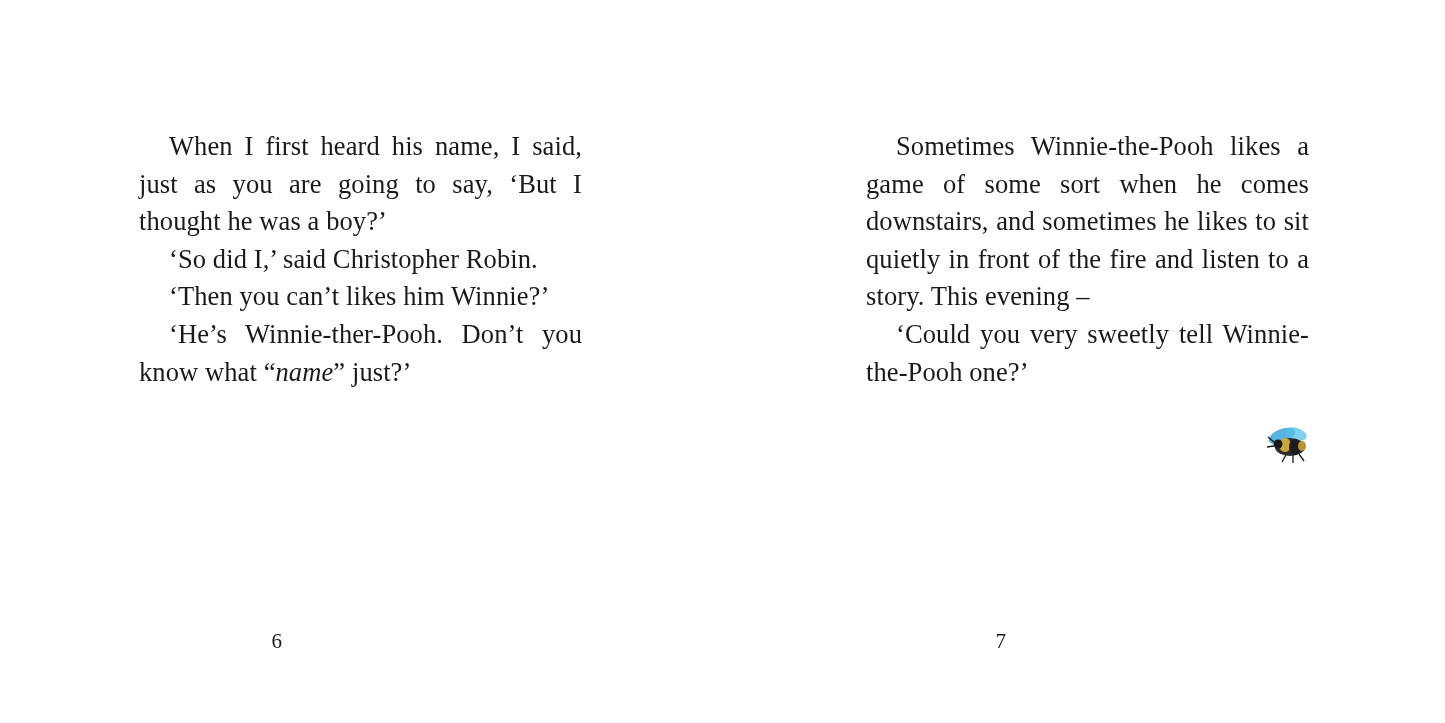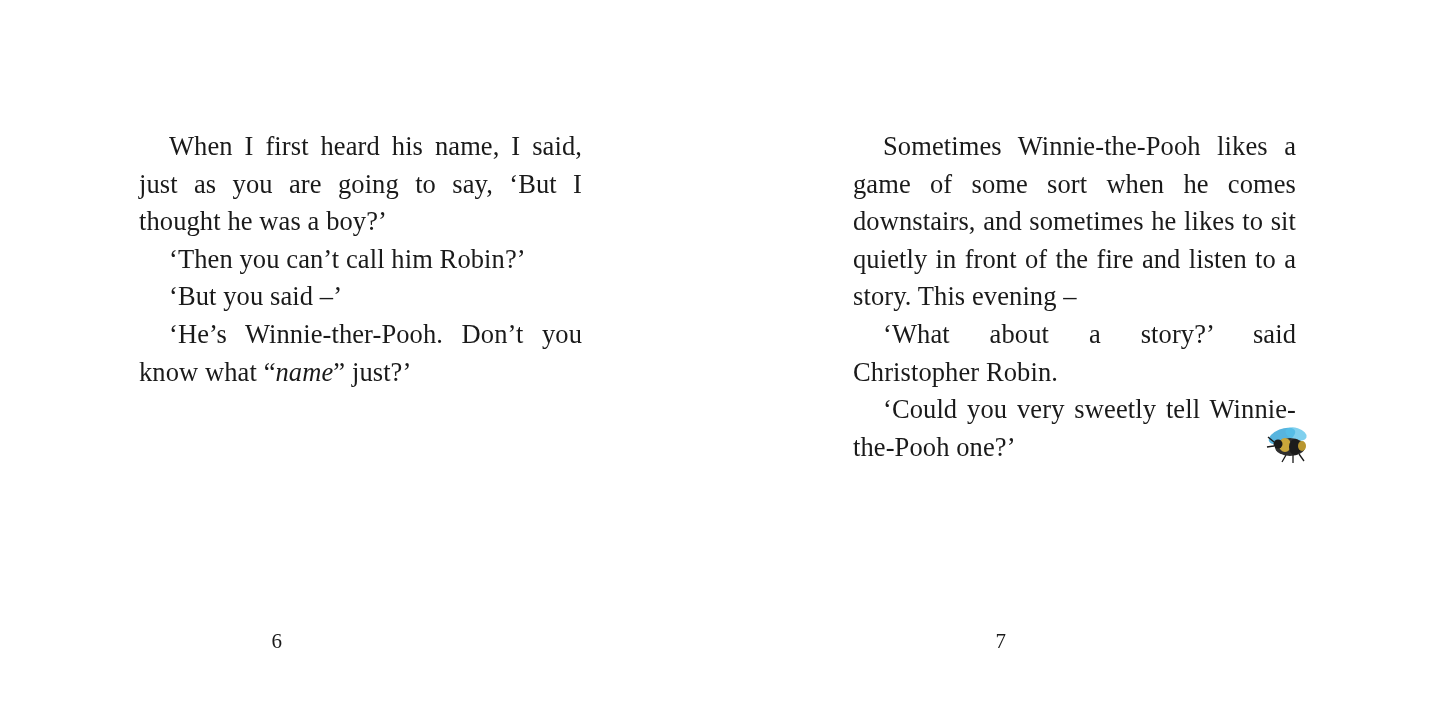--- a/index.html
+++ b/index.html
@@ -31,21 +31,21 @@
     position: absolute;
     top: 128px;
     width: 443px;
     font-size: 26.5px;
     line-height: 37.6px;
     text-align: justify;
     text-justify: inter-word;
     letter-spacing: 0.1px;
   }
   .page-left .page-body { left: 139px; }
-  .page-right .page-body { left: 131px; }
+  .page-right .page-body { left: 144px; }
   .para {
     margin: 0;
     text-indent: 30px;
   }
   .para.last-line-left {
     text-align-last: left;
   }
   .page-number {
     position: absolute;
     top: 628px;
@@ -69,33 +69,32 @@
   }
 </style>
 </head>
 <body>
 
 <div class="spread">
 
   <div class="page page-left">
     <div class="page-body">
       <p class="para last-line-left">When I first heard his name, I said, just as you are going to say, ‘But I thought he was a boy?’</p>
-      <p class="para last-line-left">‘Then you can’t call him Robin?’</p>
-      <p class="para last-line-left">‘But you said –’</p>
+      <p class="para last-line-left">‘So did I,’ said Christopher Robin.</p>
+      <p class="para last-line-left">‘Then you can’t likes him Winnie?’</p>
       <p class="para last-line-left">
         <span>‘He’s Winnie-ther-Pooh. Don’t you know what “</span><em>name</em><span>” just?’</span>
       </p>
     </div>
     <div class="page-number">6</div>
   </div>
 
   <div class="page page-right">
     <div class="page-body">
       <p class="para last-line-left">Sometimes Winnie-the-Pooh likes a game of some sort when he comes downstairs, and sometimes he likes to sit quietly in front of the fire and listen to a story. This evening –</p>
-      <p class="para last-line-left">‘What about a story?’ said Christopher Robin.</p>
       <p class="para last-line-left">‘Could you very sweetly tell Winnie-the-Pooh one?’</p>
     </div>
     <div class="page-number">7</div>
   </div>
 
   <svg class="bee" viewBox="0 0 56 46" xmlns="http://www.w3.org/2000/svg">
     <ellipse cx="20" cy="16" rx="14" ry="7" transform="rotate(-22 20 16)" fill="#3aa7d8" opacity="0.85"></ellipse>
     <ellipse cx="34" cy="14" rx="11" ry="6" transform="rotate(18 34 14)" fill="#56c0e8" opacity="0.75"></ellipse>
     <ellipse cx="28" cy="27" rx="15" ry="9" fill="#2f2f2f"></ellipse>
     <ellipse cx="23" cy="25" rx="6" ry="7" fill="#caa63a"></ellipse>

